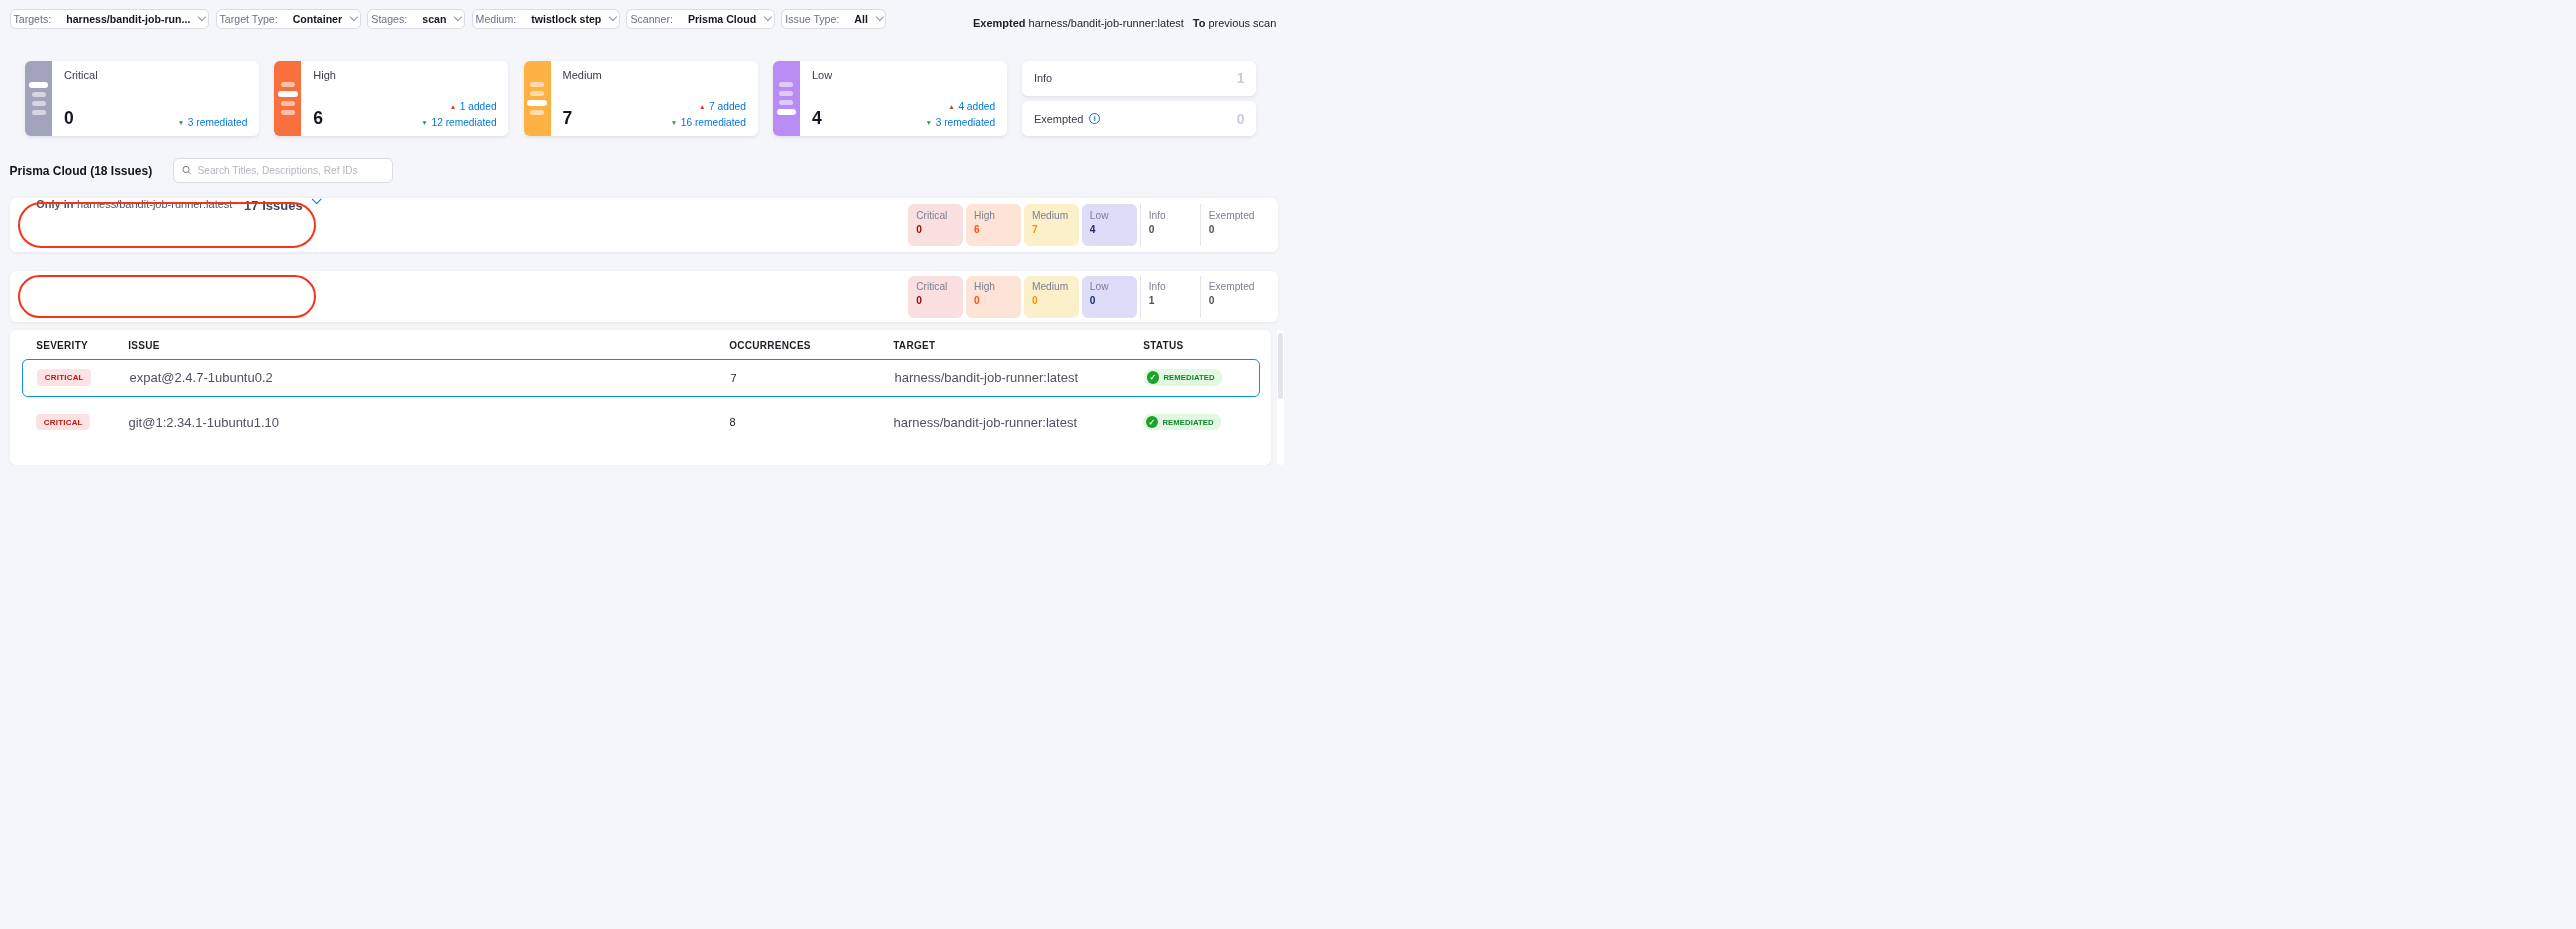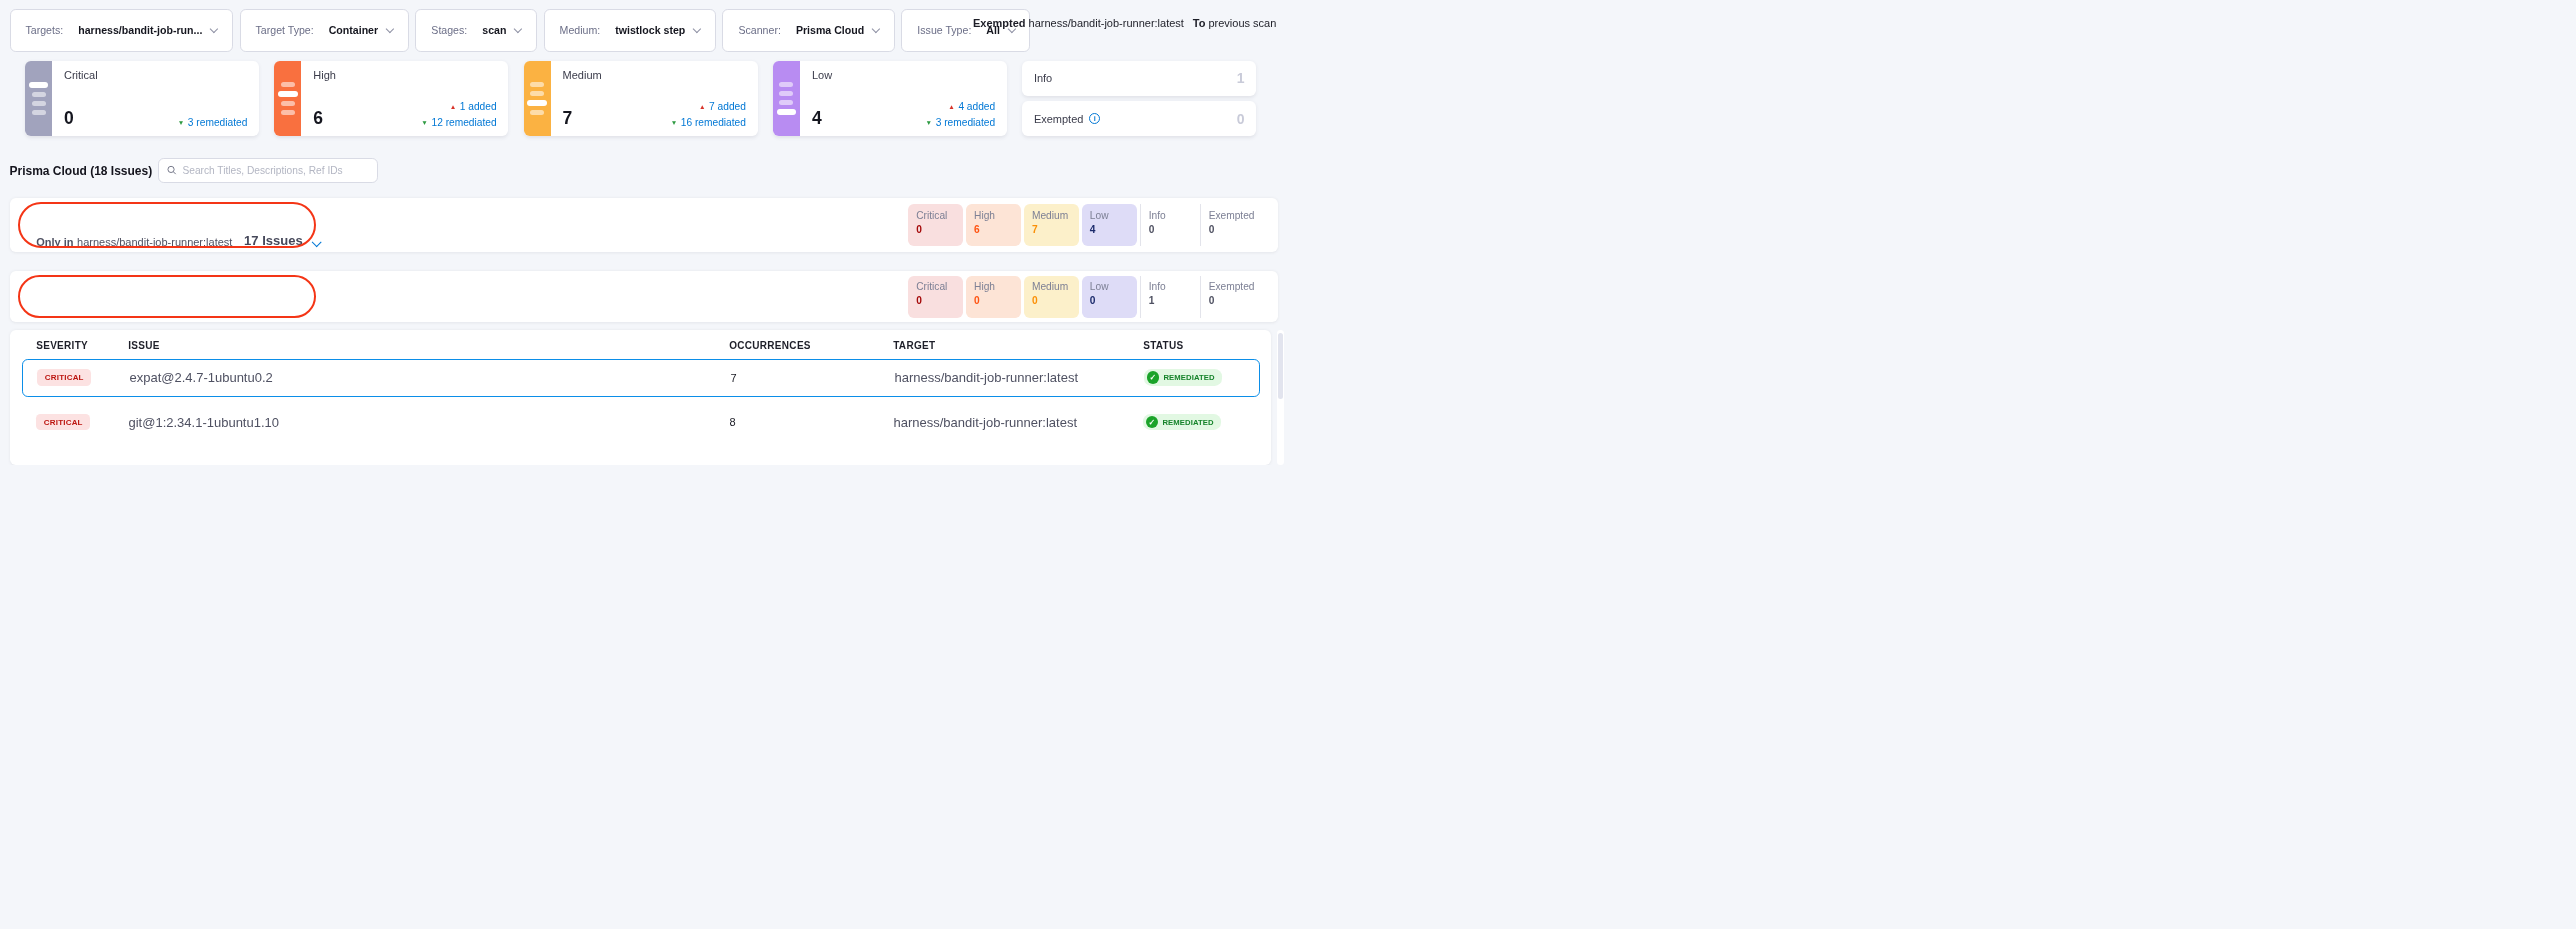--- a/index.html
+++ b/index.html
@@ -7,22 +7,22 @@
   body {
     background:#f4f6fa;
     font-family:"Liberation Sans", sans-serif;
     position:relative;
     overflow:hidden;
     color:#1d1e27;
   }
   
   .filter-bar { position:absolute; top:8.8px; left:9.5px; display:flex; gap:6.6px; }
   .pill {
-    height:43px; background:#fff; border:0.7px solid #d9dbe5; border-radius:5.8px;
-    display:flex; align-items:center; padding:0 15px; font-size:10.6px; cursor:pointer;
+    height:20px; background:#fff; border:0.7px solid #d9dbe5; border-radius:5.8px;
+    display:flex; align-items:center; padding:0 3px; font-size:10.6px; cursor:pointer;
     white-space:nowrap;
   }
   .pill .lbl { color:#6b6e87; }
   .pill .val { color:#15161f; font-weight:700; margin-left:15px; }
   .chev {
     width:5.8px; height:5.8px; margin-left:8.8px; margin-top:-2.9px;
     border-right:1.2px solid #8f92a5; border-bottom:1.2px solid #8f92a5;
     transform:rotate(45deg);
   }
   
@@ -61,41 +61,41 @@
     display:flex; align-items:center; justify-content:space-between; padding:0 11.7px;
   }
   .mini .lbl { font-size:11px; color:#3a3b4a; display:flex; align-items:center; gap:5.8px; }
   .mini .cnt { font-size:14px; font-weight:700; color:#c9cbd9; }
   .info-i {
     width:11px; height:11px; border-radius:50%; border:1.1px solid #0278d5;
     color:#0278d5; font-size:7.3px; font-weight:700;
     display:inline-flex; align-items:center; justify-content:center;
   }
   
-  .issues-head { position:absolute; top:158px; left:9.5px; display:flex; align-items:center; gap:6px; }
+  .issues-head { position:absolute; top:158px; left:9.5px; display:flex; align-items:center; gap:21px; }
   .issues-title { font-size:12px; font-weight:700; color:#14141d; }
   .search {
     width:220px; height:25px; background:#fff; border:0.7px solid #d9dbe5; border-radius:5.8px;
     display:flex; align-items:center; padding:0 8px; gap:5.8px;
   }
   .search input { border:none; outline:none; background:transparent; font-size:10.2px; width:100%;
     font-family:"Liberation Sans", sans-serif; color:#333; }
   .search input::placeholder { color:#b3b6c3; }
   
   .section-card {
     position:absolute; left:10.2px; width:1268px; background:#fff; border-radius:5.8px;
     box-shadow:0 0.7px 2.9px rgba(96,97,112,.10);
   }
   #sec-only { top:198px; height:54px; }
   #sec-common { top:271px; height:51px; }
   .annotation {
     position:absolute; left:8px; top:3.6px; bottom:3.6px; width:298px;
     border:2.2px solid #f43516; border-radius:25px; pointer-events:none;
   }
-  .sec-left { position:absolute; left:26px; top:0; bottom:4px; display:flex; align-items:flex-end; font-size:11px; color:#4f5162; }
+  .sec-left { position:absolute; left:26px; top:0; bottom:12px; display:flex; align-items:flex-start; font-size:11px; color:#4f5162; }
   .sec-prefix { font-weight:700; margin-right:3.6px; }
   .sec-count { font-size:13px; font-weight:700; margin-left:11.7px; color:#46485a; }
   .sec-chevron { width:7.3px; height:7.3px; border-right:1.8px solid #0278d5; border-bottom:1.8px solid #0278d5; margin-left:10.2px; }
   .sec-chevron.down { transform:rotate(45deg) translate(-1.5px,-1.5px); }
   .sec-chevron.up { transform:rotate(-135deg) translate(-2.2px,-2.2px); margin-top:5.8px; }
   .chips { position:absolute; left:898px; top:50%; transform:translateY(-50%); display:flex; gap:2.9px; }
   .chip { width:55px; height:42px; border-radius:5.8px; padding:5.8px 0 0 8px; }
   .chip .cl { font-size:10.2px; color:#7d8095; margin-bottom:2.9px; }
   .chip .cv { font-size:10.2px; font-weight:700; color:#4f5162; }
   .chip-critical { background:#f9dfdf; } .chip-critical .cv { color:#a50b0b; }

